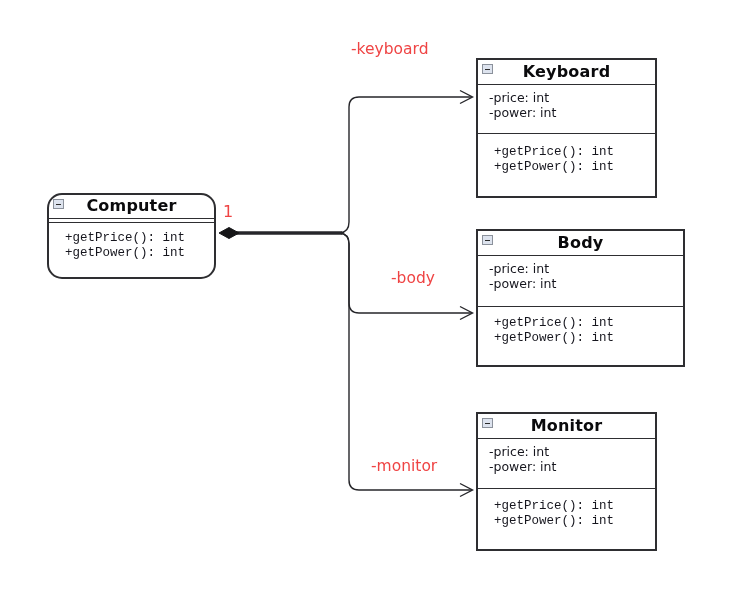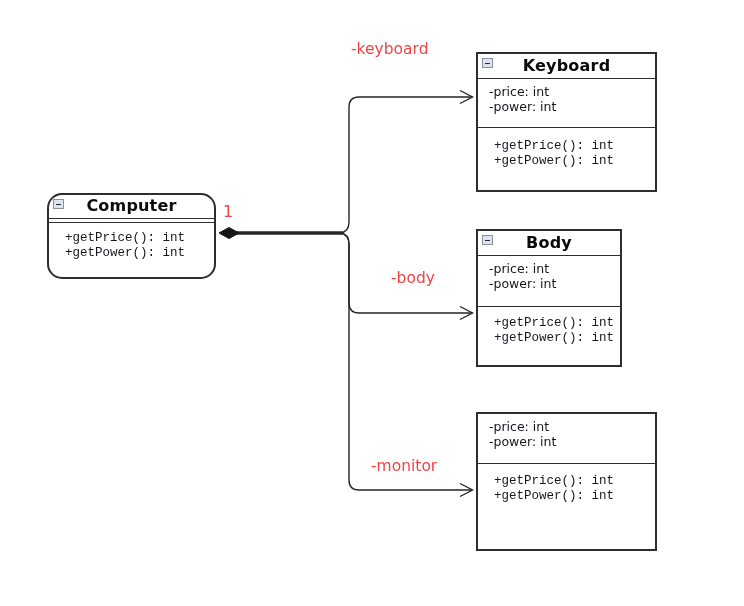--- a/index.html
+++ b/index.html
@@ -27,22 +27,22 @@
     font-size:12.5px;line-height:15px;color:#16161e;
     white-space:pre-line;box-sizing:border-box;
   }
   .uml-attrs{border-bottom:1.5px solid #2e2e31;padding:5px 5px 0 11px;flex:0 0 auto;}
   .uml-methods{padding:11px 5px 0 16px;flex:1 1 auto;font-family:Liberation Mono, monospace;}
   .uml-attrs.empty{padding:0;height:4px;}
   .uml-methods.computer{padding-top:8px;}
   
   #box-computer{left:47px;top:193px;width:169px;height:86px;border-radius:15px;}
   #box-computer .uml-title{padding-top:1px;}
-  #box-keyboard{left:476px;top:52px;width:181px;height:140px;}
-  #box-body{left:476px;top:229px;width:146px;height:138px;}
+  #box-keyboard{left:476px;top:58px;width:181px;height:140px;}
+  #box-body{left:476px;top:229px;width:209px;height:138px;}
   #box-monitor{left:476px;top:412px;width:181px;height:139px;}
   #box-keyboard .uml-attrs{height:49px;}
   #box-body .uml-attrs{height:51px;}
   #box-monitor .uml-attrs{height:50px;}
   #box-body .uml-methods{padding-top:9px;}
   #box-monitor .uml-methods{padding-top:10px;}
   
   .wires{position:absolute;left:0;top:0;width:744px;height:606px;}
   
   .edge-label{
@@ -109,20 +109,26 @@
       </span>
       <span>Body</span>
     </div>
     <div class="uml-attrs">-price: int
 -power: int</div>
     <div class="uml-methods">+getPrice(): int
 +getPower(): int</div>
   </div>
 
   <div class="uml-class" id="box-monitor">
+    <div class="uml-title">
+      <span class="min-icon">
+        <span class="min-bar"></span>
+      </span>
+      <span>Monitor</span>
+    </div>
     <div class="uml-attrs">-price: int
 -power: int</div>
     <div class="uml-methods">+getPrice(): int
 +getPower(): int</div>
   </div>
 
   <div class="edge-label" id="lbl-mult">1</div>
   <div class="edge-label" id="lbl-keyboard">-keyboard</div>
   <div class="edge-label" id="lbl-body">-body</div>
   <div class="edge-label" id="lbl-monitor">-monitor</div>

